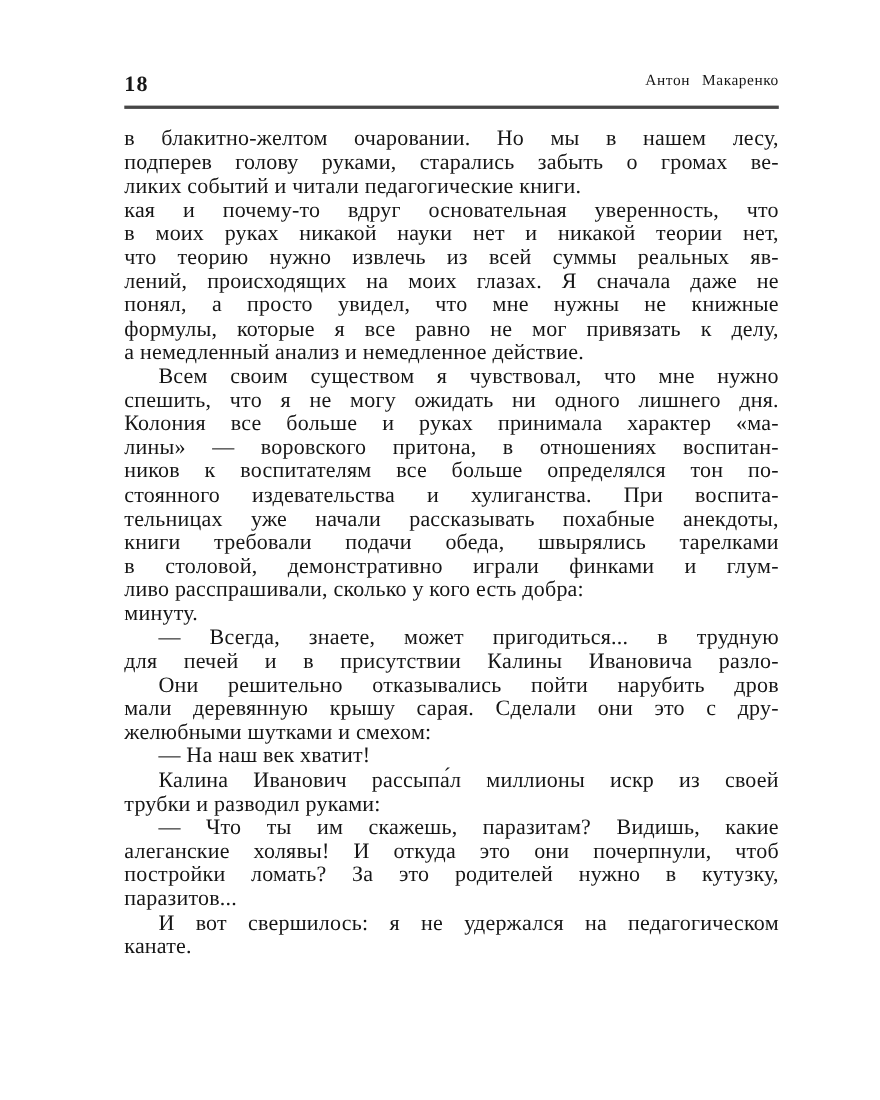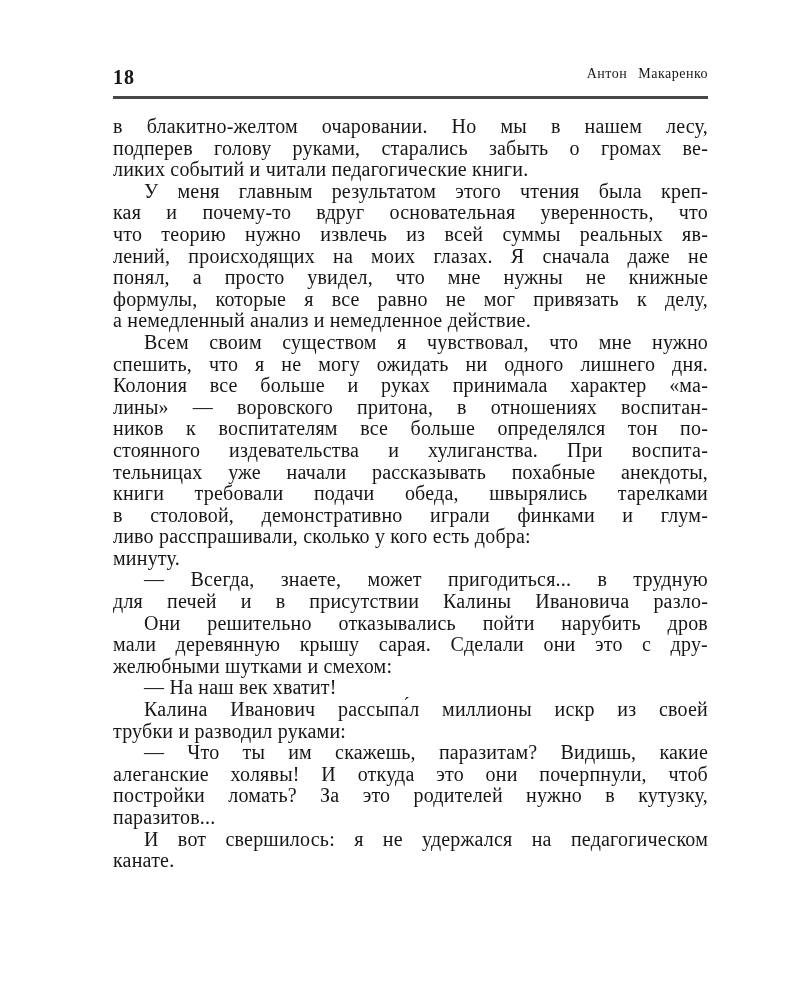--- a/index.html
+++ b/index.html
@@ -67,22 +67,22 @@
 <div class="page">
   <div class="header">
     <span class="pagenum">18</span>
     <span class="running">Антон Макаренко</span>
   </div>
   <div class="rule"></div>
   <div class="text">
       <div class="line">в блакитно-желтом очаровании. Но мы в нашем лесу,</div>
       <div class="line">подперев голову руками, старались забыть о громах ве-</div>
       <div class="line last">ликих событий и читали педагогические книги.</div>
-      <div class="line indent">У меня главным результатом этого чтения была креп-</div>
       <div class="line">кая и почему-то вдруг основательная уверенность, что</div>
+      <div class="line">в моих руках никакой науки нет и никакой теории нет,</div>
       <div class="line">что теорию нужно извлечь из всей суммы реальных яв-</div>
       <div class="line">лений, происходящих на моих глазах. Я сначала даже не</div>
       <div class="line">понял, а просто увидел, что мне нужны не книжные</div>
       <div class="line">формулы, которые я все равно не мог привязать к делу,</div>
       <div class="line last">а немедленный анализ и немедленное действие.</div>
       <div class="line indent">Всем своим существом я чувствовал, что мне нужно</div>
       <div class="line">спешить, что я не могу ожидать ни одного лишнего дня.</div>
       <div class="line">Колония все больше и руках принимала характер «ма-</div>
       <div class="line">лины» — воровского притона, в отношениях воспитан-</div>
       <div class="line">ников к воспитателям все больше определялся тон по-</div>

